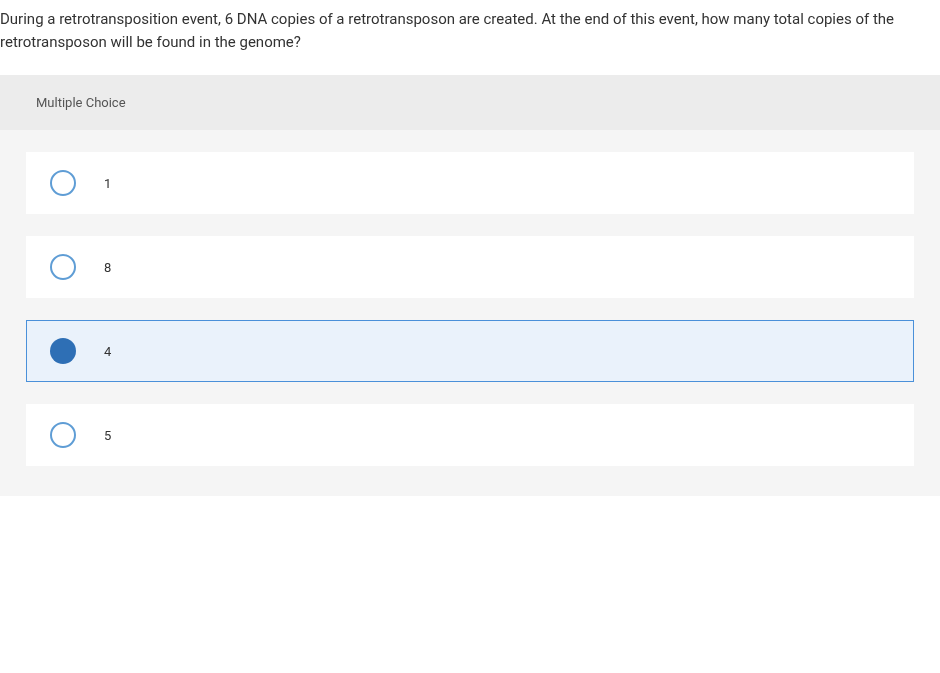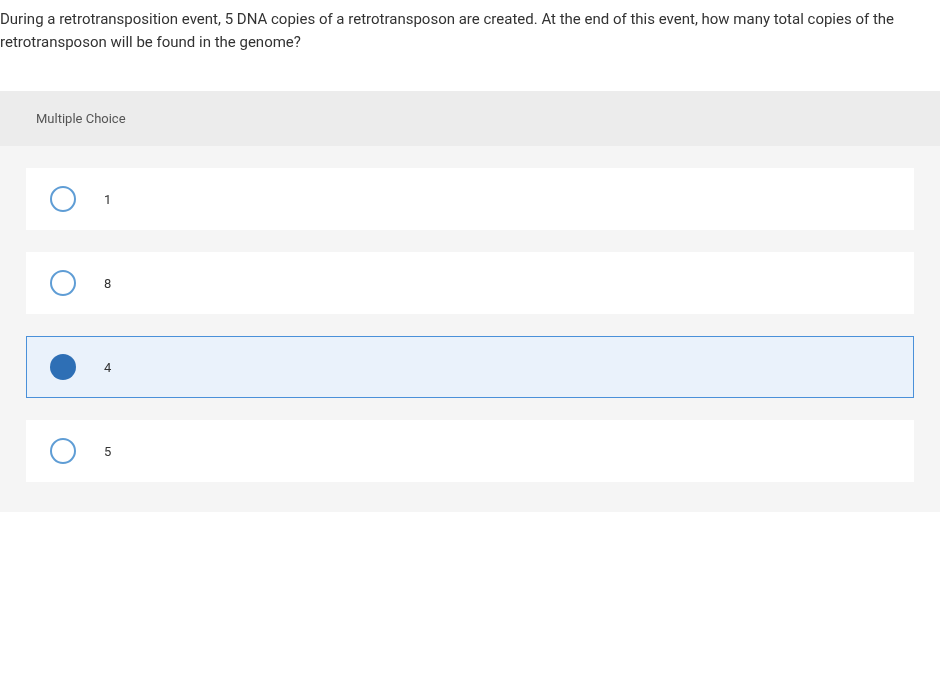--- a/index.html
+++ b/index.html
@@ -10,21 +10,21 @@
       height: 673px;
       overflow: hidden;
     }
     .question-text {
       padding: 8px 0 8px 0;
       font-size: 15px;
       color: #333;
       line-height: 1.5;
     }
     .quiz-container {
-      margin-top: 30px;
+      margin-top: 14px;
       background: #f5f5f5;
     }
     .quiz-header {
       background: #ececec;
       padding: 20px 36px;
       font-size: 13px;
       color: #555;
     }
     .options-area {
       padding: 22px 26px 30px 26px;
@@ -61,21 +61,21 @@
       background: #2e6fb5;
     }
     .option-label {
       font-size: 13px;
       color: #333;
     }
   </style>
 </head>
 <body>
 
-<div class="question-text">During a retrotransposition event, 5 DNA copies of a retrotransposon are created. At the end of this event, how many total copies of the retrotransposon will be found in the genome?</div>
+<div class="question-text">During a retrotransposition event, 6 DNA copies of a retrotransposon are created. At the end of this event, how many total copies of the retrotransposon will be found in the genome?</div>
 
 <div class="quiz-container">
   <div class="quiz-header">Multiple Choice</div>
   <div class="options-area">
 
     <div class="option">
       <div class="radio-circle"></div>
       <div class="option-label">1</div>
     </div>
 

